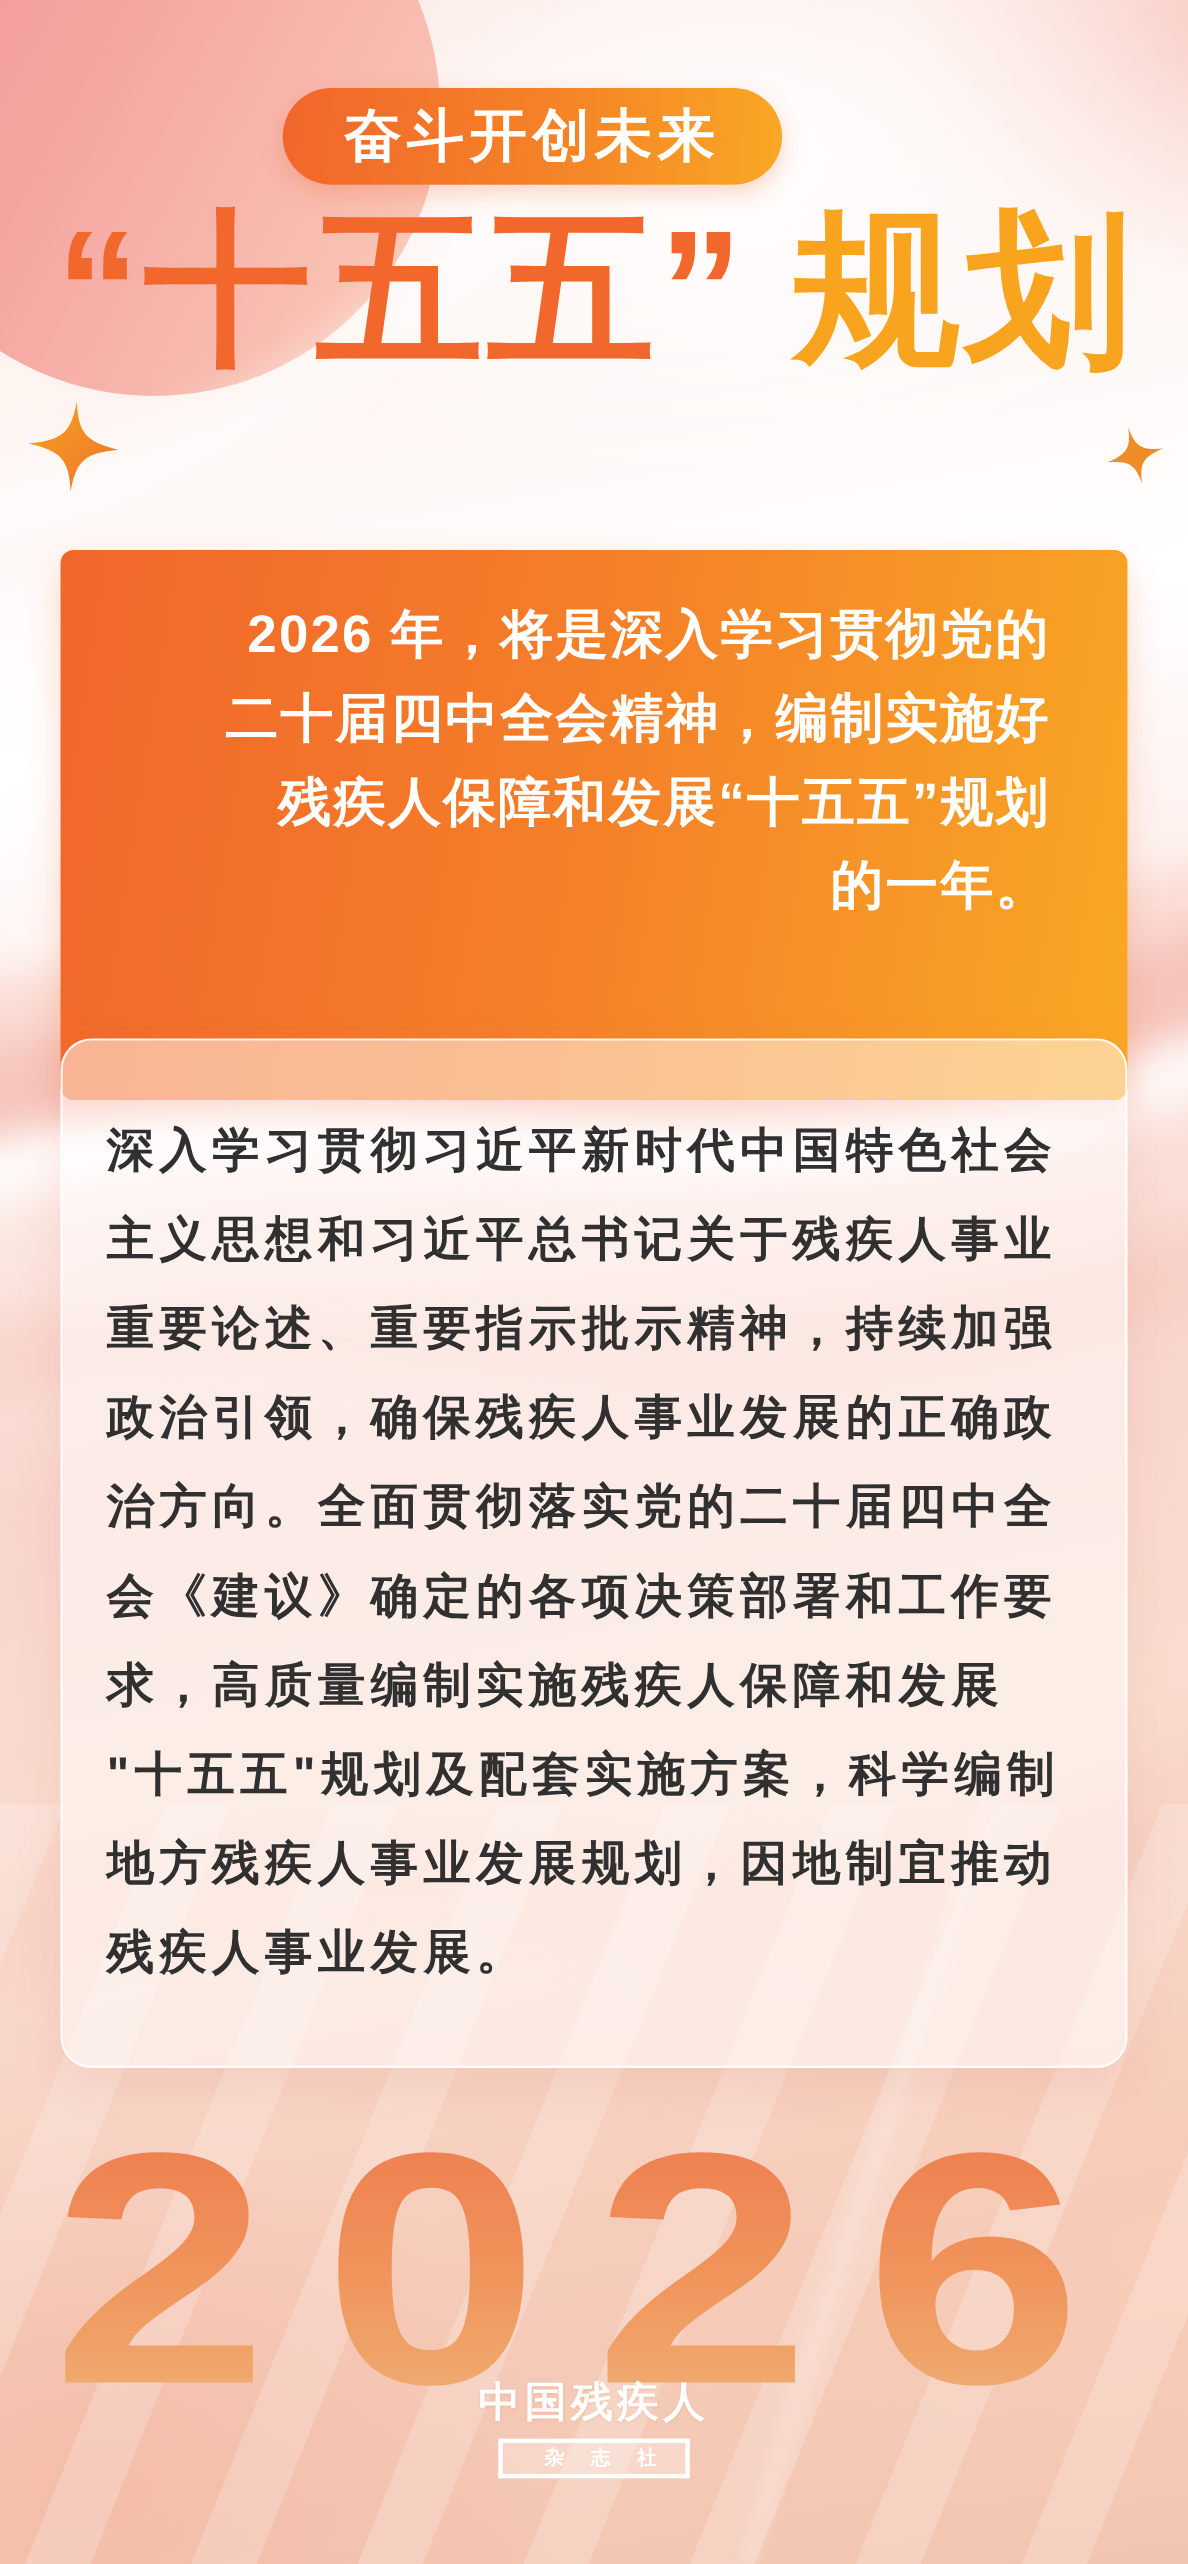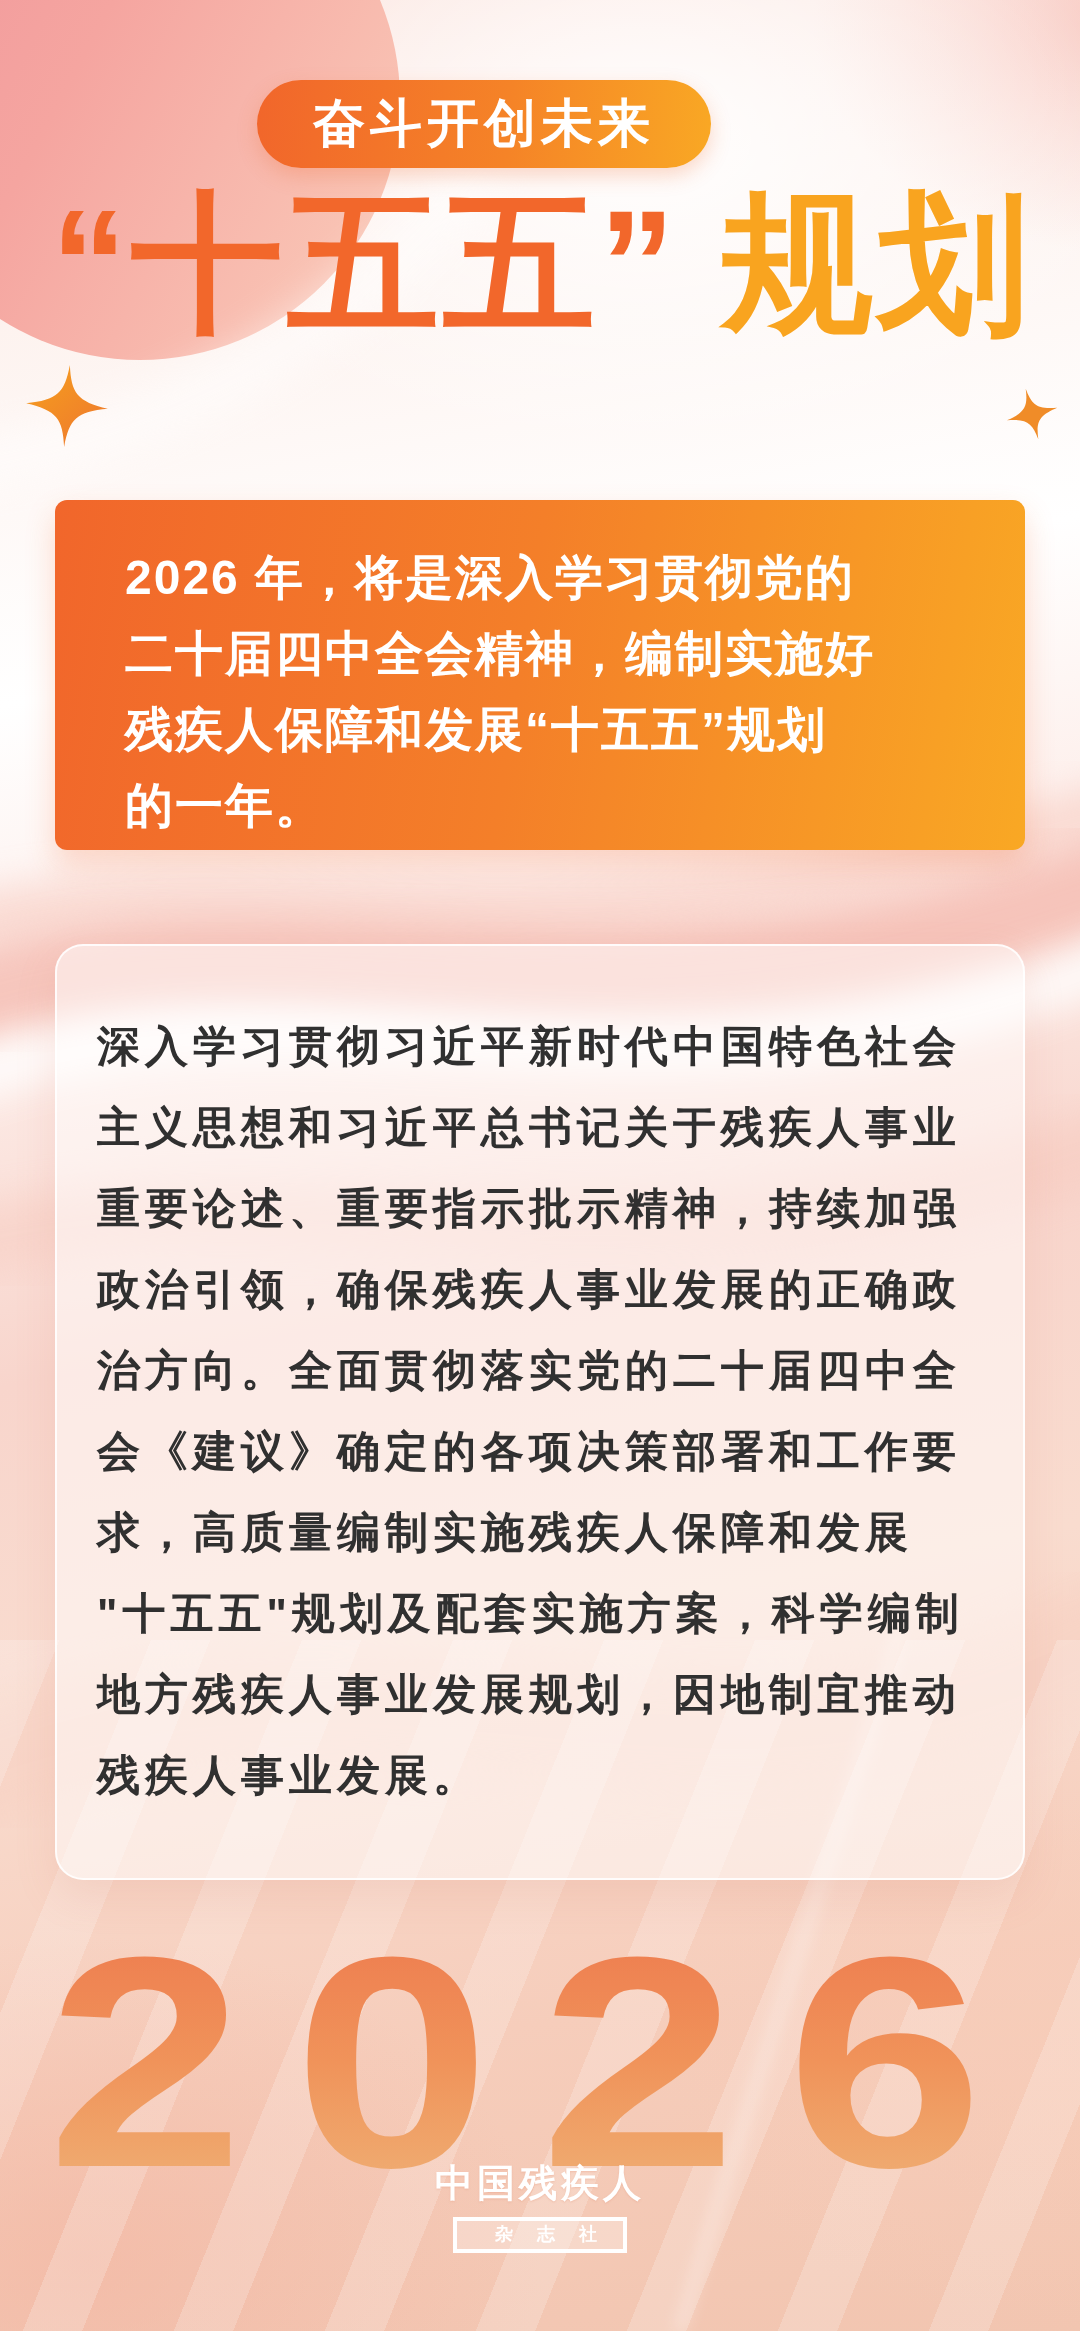--- a/index.html
+++ b/index.html
@@ -58,24 +58,25 @@
   .title .t-main   { color: #f2672b; }
   .title .t-suffix { color: #f9a41f; margin-left: 42px; }
 
   
   .sparkle { position: absolute; }
   .sparkle-left  { left: 26px;  top: 340px; width: 82px;  height: 132px; transform: rotate(4deg); }
   .sparkle-right { left: 1006px; top: 384px; width: 52px; height: 60px; transform: rotate(-14deg); }
 
   
   .highlight-box {
-    position: absolute; left: 55px; top: 500px; width: 970px; height: 350px;
+    position: absolute; left: 55px; top: 500px; width: 970px; height: 500px;
     border-radius: 12px; box-sizing: border-box; padding: 40px 70px;
     background: linear-gradient(99deg, #f1662b 0%, #f47f29 48%, #f9a824 100%);
     box-shadow: 0 14px 30px rgba(241,102,43,0.22);
+    text-align: right;
   }
   .highlight-box p {
     margin: 0; color: #ffffff; font-weight: 700;
     font-size: 48px; line-height: 76px; letter-spacing: 2px;
     white-space: pre-line;
   }
 
   
   .body-card {
     position: absolute; left: 55px; top: 944px; width: 970px; height: 936px;

